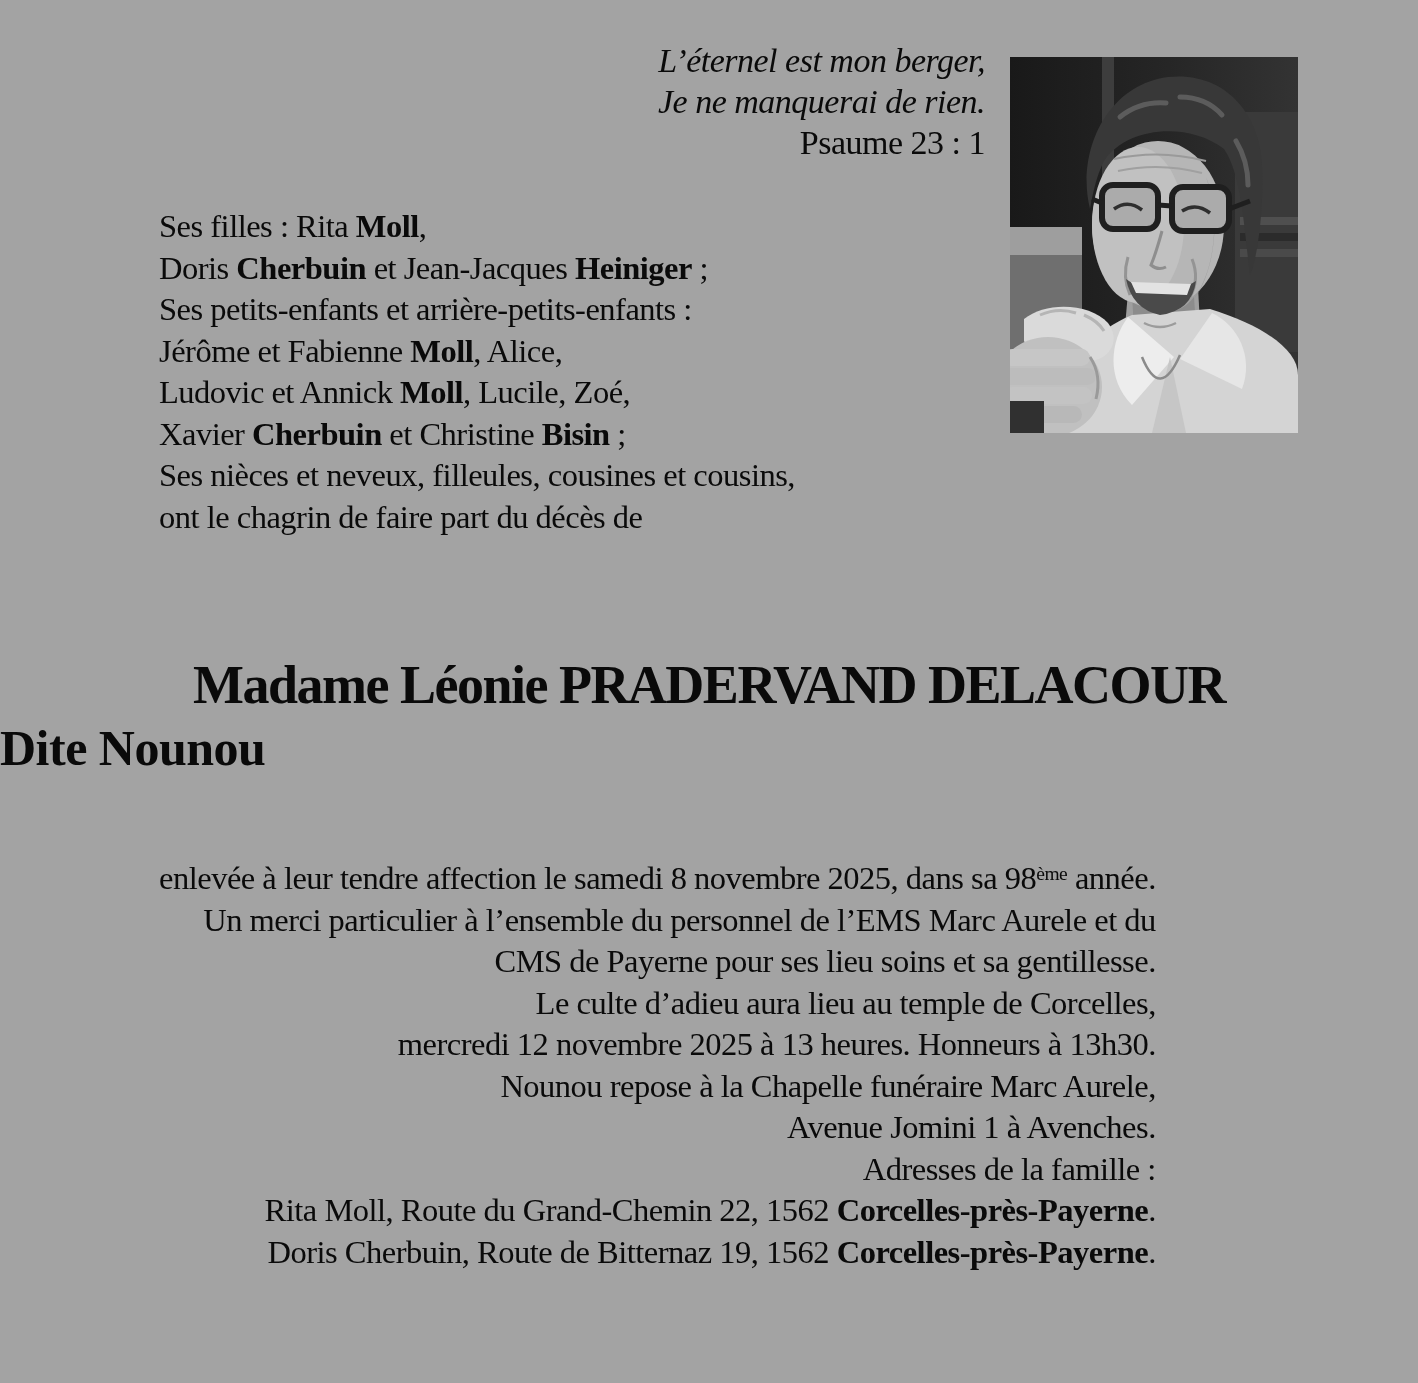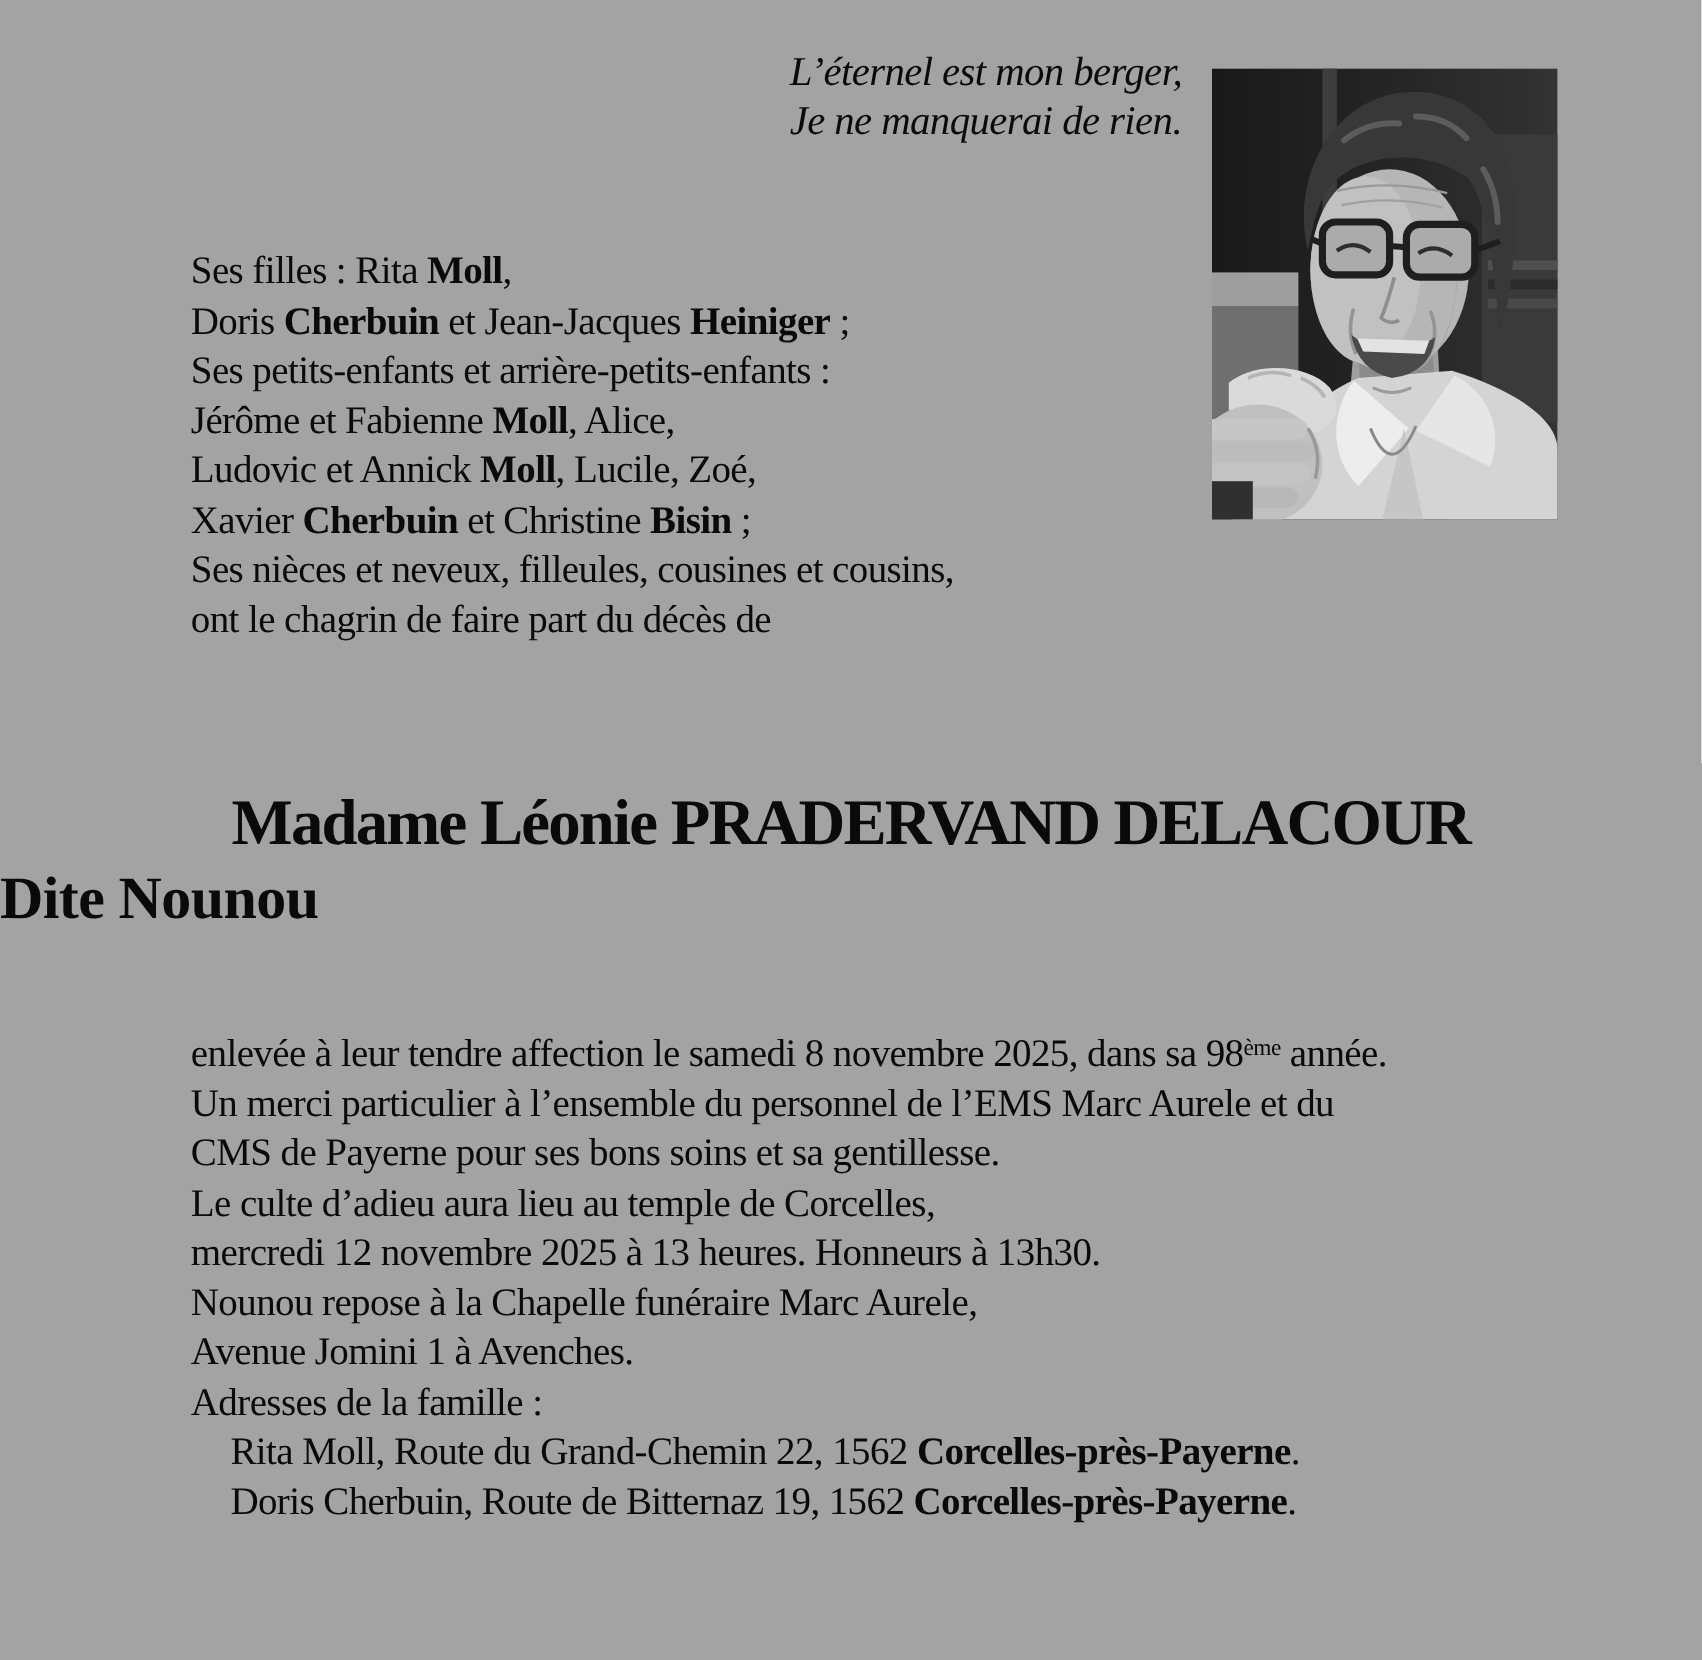--- a/index.html
+++ b/index.html
@@ -78,20 +78,21 @@
 
   
   .details {
     position: absolute;
     left: 126px;
     top: 858px;
     font-size: 32.5px;
     line-height: 41.5px;
     letter-spacing: -0.5px;
     white-space: nowrap;
+    text-align: right;
   }
 
   .tline { white-space: nowrap; margin-left: 33px; }
   .tline.indent { padding-left: 33px; }
   .b { font-weight: bold; }
   sup.sup {
     font-size: 60%;
     line-height: 0;
     vertical-align: baseline;
     position: relative;
@@ -99,20 +100,21 @@
   }
 </style>
 </head>
 <body>
 
 <div class="page">
 
   <div class="quote">
     <div class="italic">L’éternel est mon berger,</div>
     <div class="italic">Je ne manquerai de rien.</div>
+    <div>Psaume 23 : 1</div>
   </div>
 
   <svg class="photo" viewBox="0 0 288 376" role="img">
     <defs>
       <linearGradient id="bgGrad" x1="0" y1="0" x2="1" y2="0">
         <stop offset="0" stop-color="#191919"></stop>
         <stop offset="0.55" stop-color="#262626"></stop>
         <stop offset="1" stop-color="#333333"></stop>
       </linearGradient>
     </defs>
@@ -186,21 +188,21 @@
       <div class="tline"><span>Ses nièces et neveux, filleules, cousines et cousins,</span></div>
       <div class="tline"><span>ont le chagrin de faire part du décès de</span></div>
     </div>
 
   <h1 class="title">Madame Léonie PRADERVAND DELACOUR</h1>
   <h2 class="subtitle">Dite Nounou</h2>
 
   <div class="details" id="body-lines">
       <div class="tline"><span>enlevée à leur tendre affection le samedi 8 novembre 2025, dans sa 98</span><sup class="sup">ème</sup><span> année.</span></div>
       <div class="tline"><span>Un merci particulier à l’ensemble du personnel de l’EMS Marc Aurele et du</span></div>
-      <div class="tline"><span>CMS de Payerne pour ses bons soins et sa gentillesse.</span></div>
+      <div class="tline"><span>CMS de Payerne pour ses lieu soins et sa gentillesse.</span></div>
       <div class="tline"><span>Le culte d’adieu aura lieu au temple de Corcelles,</span></div>
       <div class="tline"><span>mercredi 12 novembre 2025 à 13 heures. Honneurs à 13h30.</span></div>
       <div class="tline"><span>Nounou repose à la Chapelle funéraire Marc Aurele,</span></div>
       <div class="tline"><span>Avenue Jomini 1 à Avenches.</span></div>
       <div class="tline"><span>Adresses de la famille :</span></div>
       <div class="tline indent"><span>Rita Moll, Route du Grand-Chemin 22, 1562 </span><span class="b">Corcelles-près-Payerne</span><span>.</span></div>
       <div class="tline indent"><span>Doris Cherbuin, Route de Bitternaz 19, 1562 </span><span class="b">Corcelles-près-Payerne</span><span>.</span></div>
     </div>
 
 </div>

